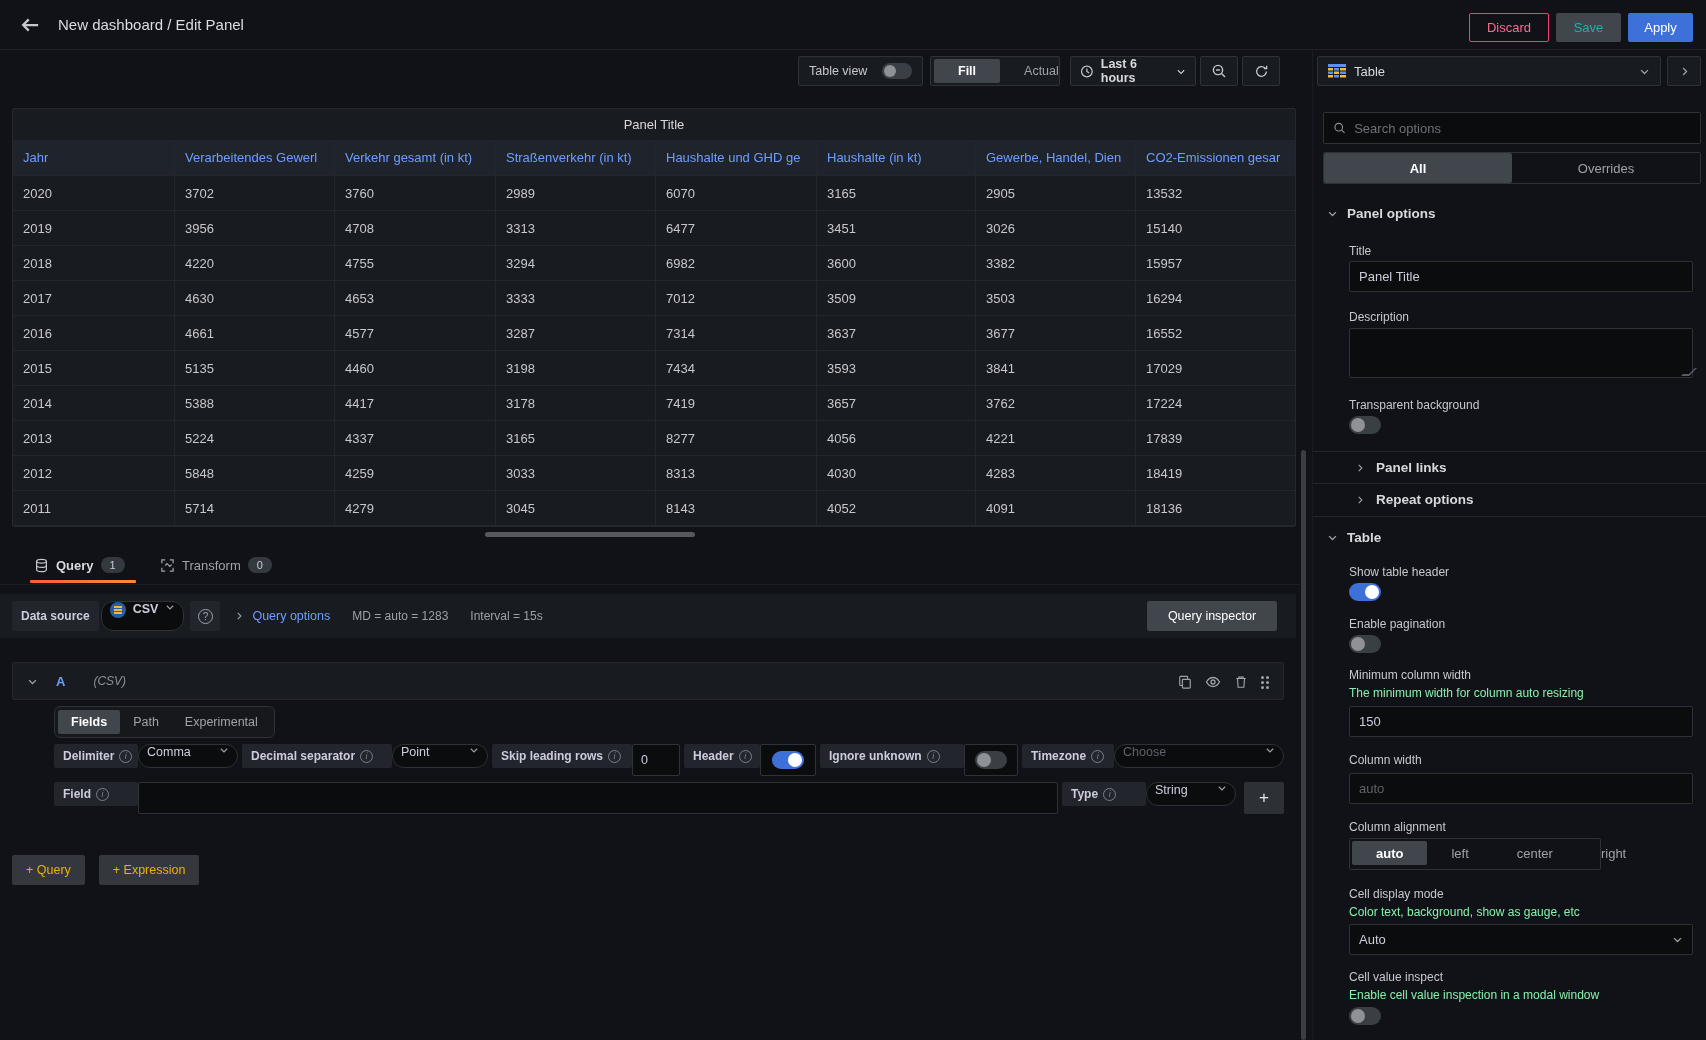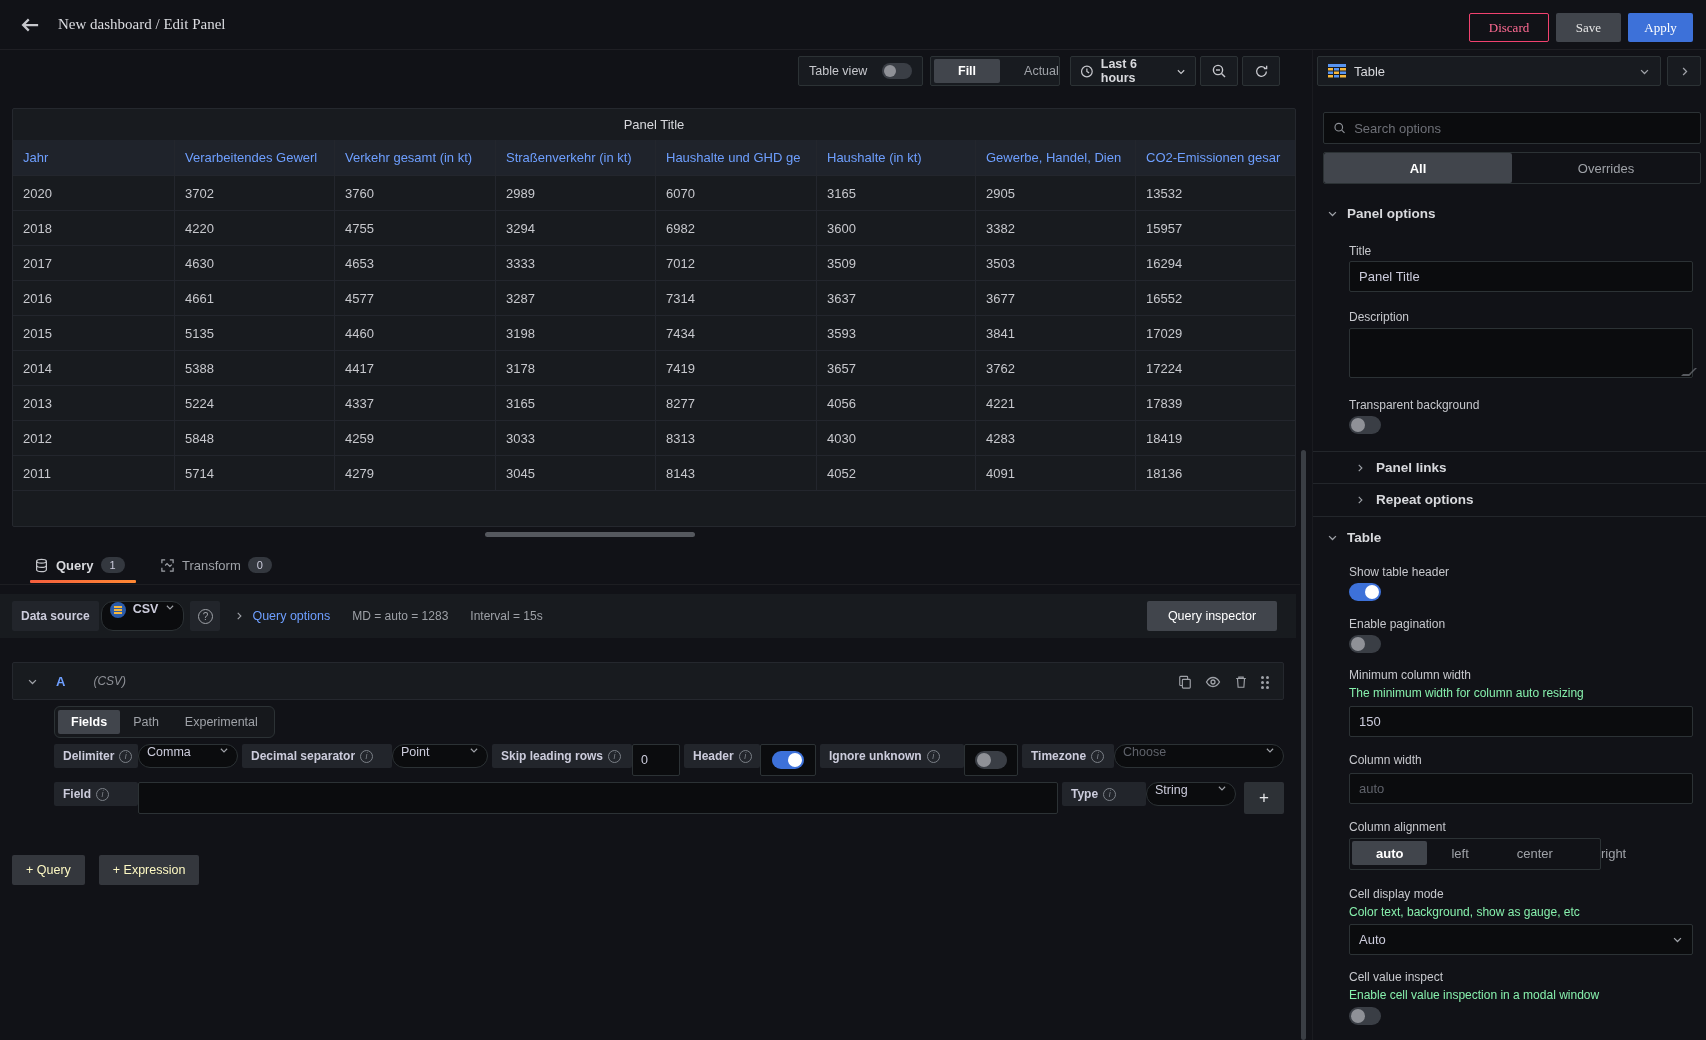--- a/index.html
+++ b/index.html
@@ -7,28 +7,28 @@
   body {
     background:#111217;
     font-family:"Liberation Sans","DejaVu Sans",sans-serif;
     color:#ccccdc; font-size:13px;
     position:relative;
   }
 
   
   .topbar { position:absolute; left:0; top:0; width:1706px; height:50px;
     background:#111217; border-bottom:1px solid rgba(255,255,255,0.06);
-    display:flex; align-items:center;font-family:Liberation Serif, serif; }
+    display:flex; align-items:center; }
   .back-btn { width:40px; height:40px; margin-left:10px; display:flex; align-items:center; justify-content:center; cursor:pointer; color:#c7c8cd; }
   .tb-title { margin-left:8px; font-size:15px; color:#dcdde2; }
   .tb-actions { position:absolute; right:13px; top:13px; display:flex; gap:7px; }
   .btn { height:29px; border-radius:2px; font-size:13px; font-weight:500;
     display:flex; align-items:center; justify-content:center; cursor:pointer; }
   .btn-discard { width:80px; border:1px solid #f1426f; color:#ff6b93; background:transparent; }
-  .btn-save { width:65px; background:#41454c; color:#e5e5e5; }
+  .btn-save { width:65px; background:#41454c; color:#14b8a6; }
   .btn-apply { width:65px; background:#3d71d9; color:#ffffff; }
 
   
   .tool-box { position:absolute; top:56px; height:30px; background:#181b20;
     border:1px solid #2c3235; border-radius:2px; display:flex; align-items:center; color:#c7c8cd; }
   .tableview { left:798px; width:125px; padding:0 10px; justify-content:space-between; font-size:12.5px; }
   .mini-toggle { width:30px; height:16px; border-radius:8px; position:relative; background:#3a3e45; cursor:pointer; }
   .mini-toggle::after { content:""; position:absolute; top:2px; left:2px; width:12px; height:12px; border-radius:50%; background:#8f9197; }
   .fillactual { left:930px; width:130px; padding:3px; }
   .seg { height:24px; padding:0 24px; display:flex; align-items:center; border-radius:2px; font-size:12.5px; cursor:pointer; color:#9fa2a8; }
@@ -115,21 +115,21 @@
   .toggle.on { background:#3d71d9; }
   .toggle.on::after { right:2px; background:#ffffff; }
   .toggle.off { background:#3a3e45; }
   .toggle.off::after { left:2px; background:#8f9197; }
   .placeholder { color:#5f626a; }
   .chev { flex:none; color:#9fa2a8; }
   .plus-btn { width:40px; height:32px; margin-left:8px; background:#2d3136; border-radius:2px;
     color:#e6e7e9; font-size:17px; display:flex; align-items:center; justify-content:center; cursor:pointer; }
 
   .qbuttons { position:absolute; left:12px; top:855px; display:flex; gap:14px; }
-  .btn-gray { height:30px; padding:0 14px; background:#34373d; border-radius:2px; color:#fef9c3;
+  .btn-gray { height:30px; padding:0 14px; background:#34373d; border-radius:2px; color:#eab308;
     font-size:12.5px; font-weight:500; display:flex; align-items:center; cursor:pointer; }
 
   .main-vscroll { position:absolute; left:1301px; top:450px; width:5px; height:590px; background:#3a3e44; border-radius:3px; cursor:pointer; }
 
   
   .sidebar { position:absolute; left:1312px; top:50px; width:394px; height:990px; border-left:1px solid rgba(255,255,255,0.04); }
   .vizpicker { position:absolute; left:4px; top:6px; width:344px; height:30px; background:#181b20;
     border:1px solid #2c3235; border-radius:2px; display:flex; align-items:center; padding:0 10px; gap:8px; cursor:pointer;
     color:#d8d9dd; font-size:13px; font-weight:500; }
   .viz-collapse { position:absolute; left:354px; top:6px; width:34px; height:30px; background:#181b20;
@@ -232,20 +232,30 @@
     <div id="tbody">
         <div class="trow">
           <div class="tcell">2020</div>
           <div class="tcell">3702</div>
           <div class="tcell">3760</div>
           <div class="tcell">2989</div>
           <div class="tcell">6070</div>
           <div class="tcell">3165</div>
           <div class="tcell">2905</div>
           <div class="tcell">13532</div>
+        </div>
+        <div class="trow">
+          <div class="tcell">2019</div>
+          <div class="tcell">3956</div>
+          <div class="tcell">4708</div>
+          <div class="tcell">3313</div>
+          <div class="tcell">6477</div>
+          <div class="tcell">3451</div>
+          <div class="tcell">3026</div>
+          <div class="tcell">15140</div>
         </div>
         <div class="trow">
           <div class="tcell">2018</div>
           <div class="tcell">4220</div>
           <div class="tcell">4755</div>
           <div class="tcell">3294</div>
           <div class="tcell">6982</div>
           <div class="tcell">3600</div>
           <div class="tcell">3382</div>
           <div class="tcell">15957</div>

